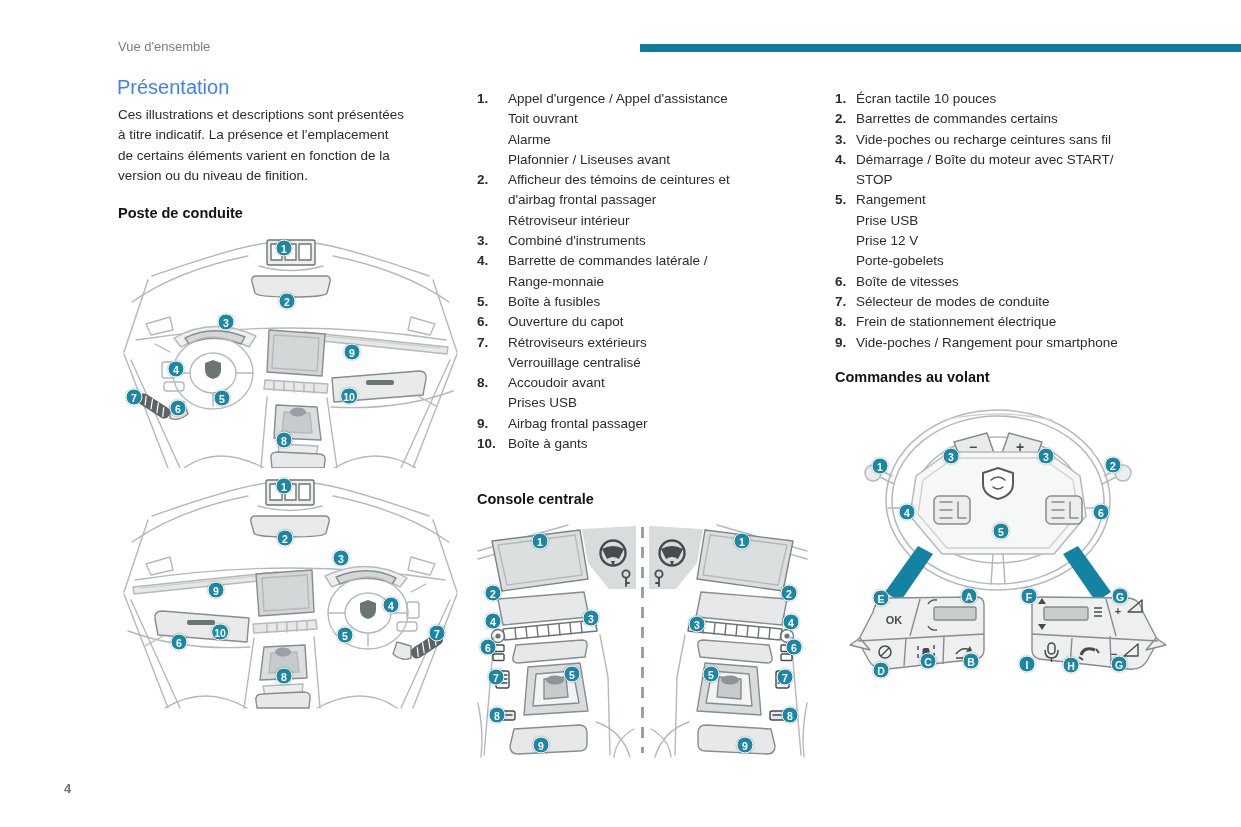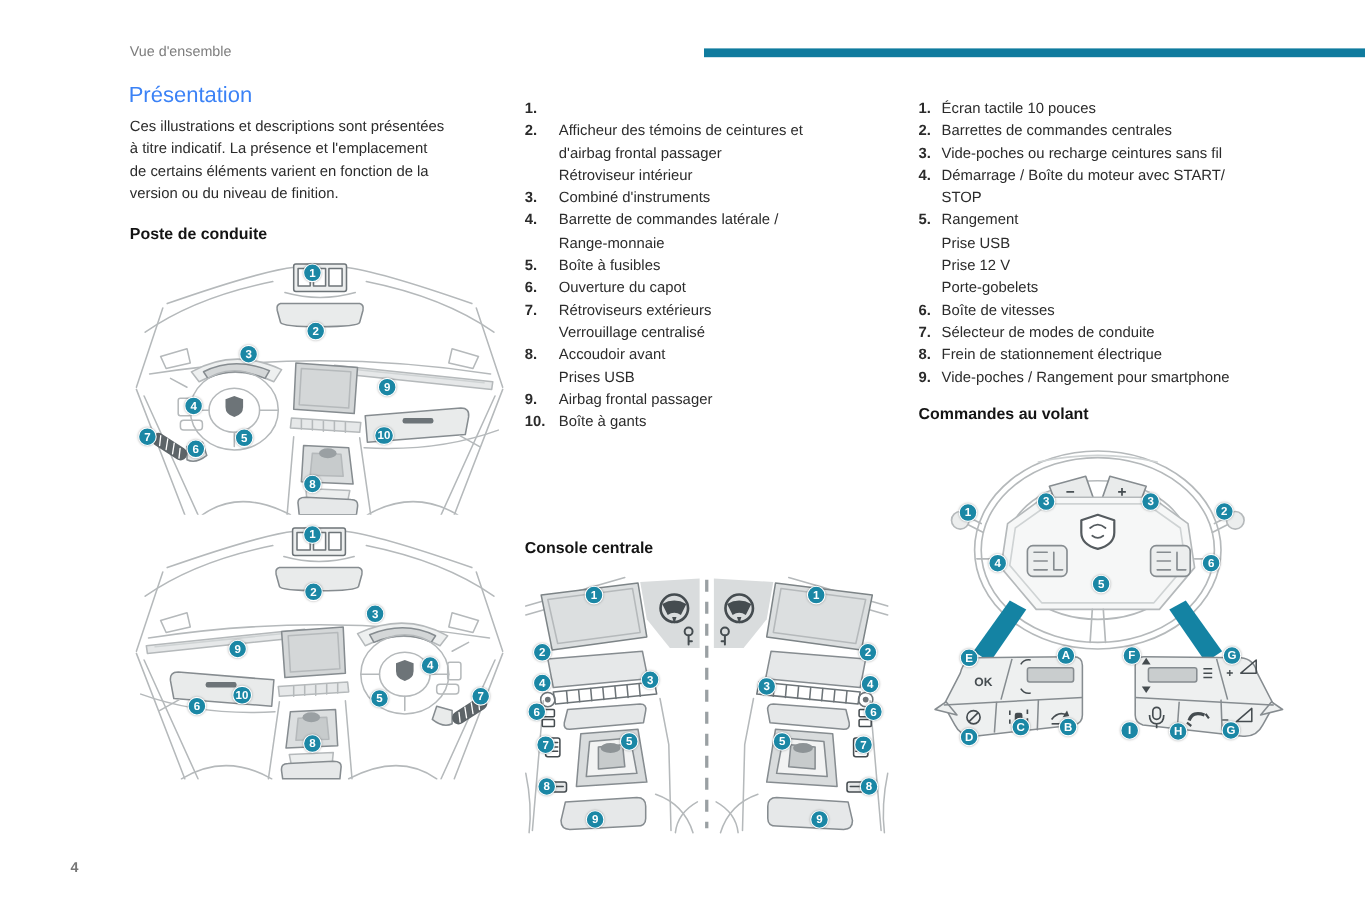--- a/index.html
+++ b/index.html
@@ -151,20 +151,26 @@
       <div>version ou du niveau de finition.</div>
     </div>
 
   <div class="h" id="h-poste">Poste de conduite</div>
   <div class="h" id="h-console">Console centrale</div>
   <div class="h" id="h-volant">Commandes au volant</div>
 
   <div class="list" id="list-poste">
       <div class="li">
         <span class="num">1.</span>
+        <div class="li-body">
+          <div>Appel d'urgence / Appel d'assistance</div>
+          <div>Toit ouvrant</div>
+          <div>Alarme</div>
+          <div>Plafonnier / Liseuses avant</div>
+        </div>
       </div>
       <div class="li">
         <span class="num">2.</span>
         <div class="li-body">
           <div>Afficheur des témoins de ceintures et</div>
           <div>d'airbag frontal passager</div>
           <div>Rétroviseur intérieur</div>
         </div>
       </div>
       <div class="li">
@@ -222,21 +228,21 @@
   <div class="list" id="list-console">
       <div class="li">
         <span class="num">1.</span>
         <div class="li-body">
           <div>Écran tactile 10 pouces</div>
         </div>
       </div>
       <div class="li">
         <span class="num">2.</span>
         <div class="li-body">
-          <div>Barrettes de commandes centrales</div>
+          <div>Barrettes de commandes certains</div>
         </div>
       </div>
       <div class="li">
         <span class="num">3.</span>
         <div class="li-body">
           <div>Vide-poches ou recharge ceintures sans fil</div>
         </div>
       </div>
       <div class="li">
         <span class="num">4.</span>

